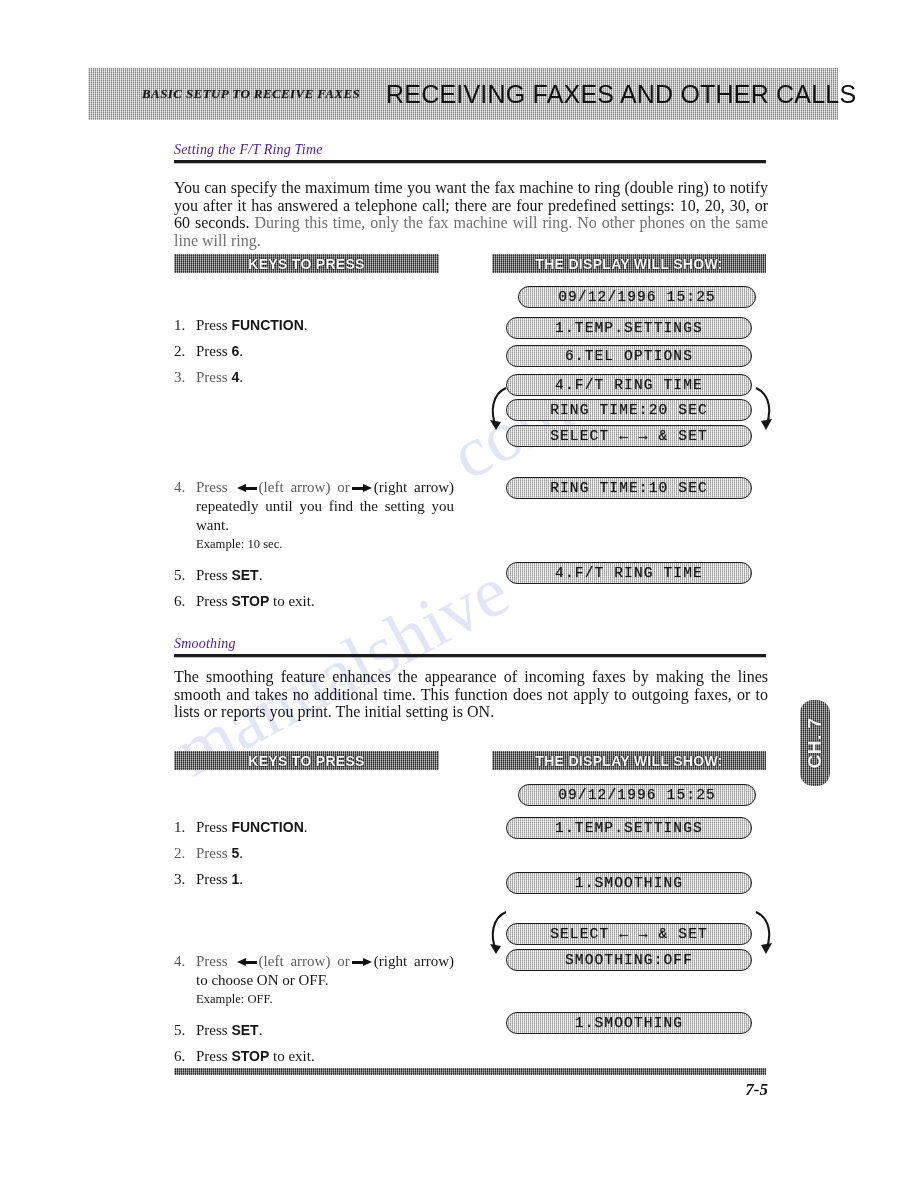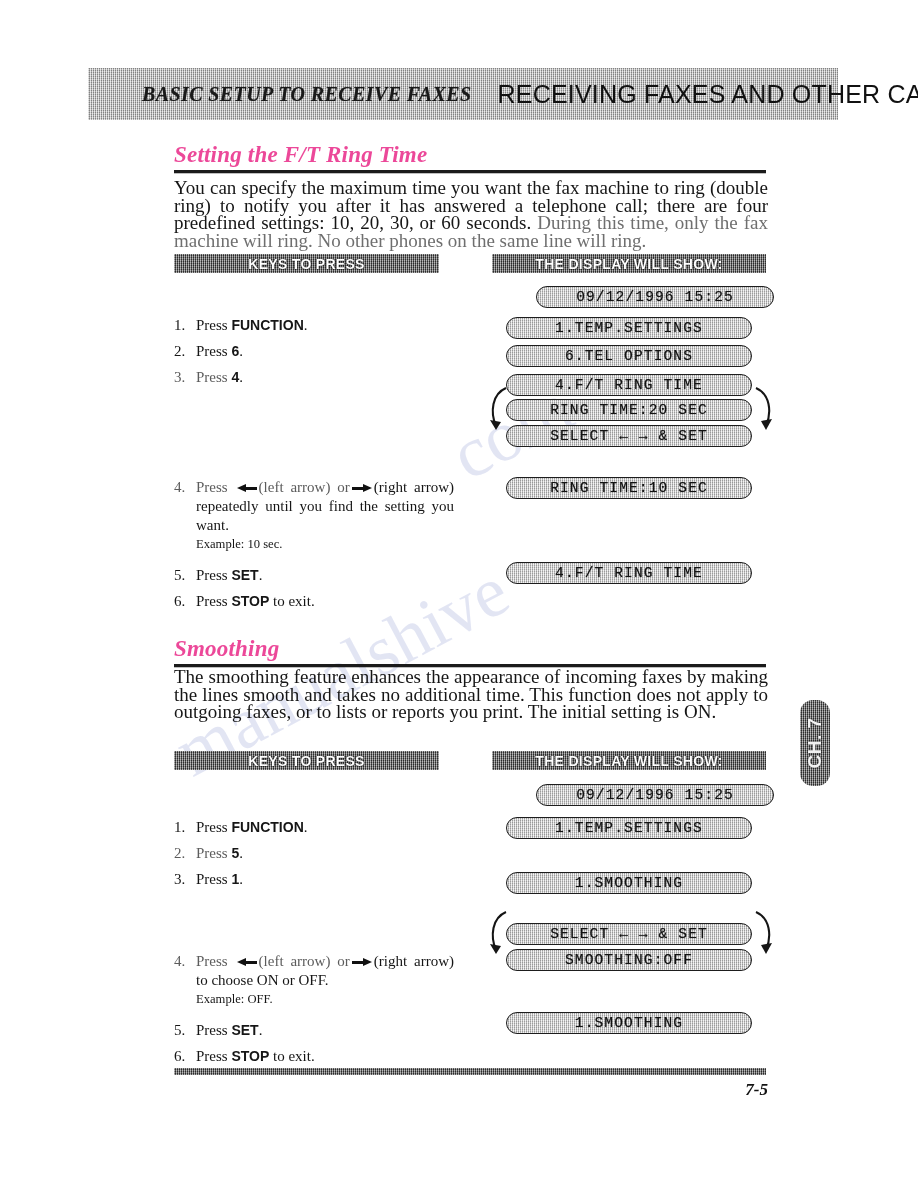--- a/index.html
+++ b/index.html
@@ -35,51 +35,51 @@
   }
 
   
   #running-header{
     position:absolute;left:88px;top:68px;width:750px;height:52px;
     display:flex;align-items:center;
   }
   #running-header .chapter-label{
     font-family:"Liberation Serif", serif;
     font-style:italic;font-weight:bold;
-    font-size:20px;letter-spacing:.4px;
+    font-size:13px;letter-spacing:.4px;
     margin-left:54px;white-space:nowrap;
     color:#1a1a1a;
     text-shadow:0 0 1px rgba(0,0,0,.35);
   }
   #running-header .section-title{
     font-family:"Liberation Sans", sans-serif;
     font-size:25px;letter-spacing:.2px;
     margin-left:26px;white-space:nowrap;
     color:#111;
   }
 
   
   .sec-head{
     position:absolute;left:174px;width:592px;
   }
   .sec-head .t{
     font-family:"Liberation Serif", serif;
-    font-style:italic;font-weight:bold;font-size:23px;
-    color:#ec4899;letter-spacing:.2px;
+    font-style:italic;font-weight:normal;font-size:14px;
+    color:#4c1d95;letter-spacing:.2px;
   }
   .sec-head .rule{
     margin-top:2px;height:3px;background:#1b1b1b;
     box-shadow:0 1px 0 rgba(0,0,0,.25);
   }
 
   
   .para{
     position:absolute;left:174px;width:594px;
     font-family:"Liberation Serif", serif;
-    font-size:19px;line-height:17.6px;
+    font-size:16px;line-height:17.6px;
     text-align:justify;color:#161616;
   }
   .para .faded{color:#6f6f6f;}
 
   
   .colbar{
     position:absolute;height:19px;
     display:flex;align-items:center;justify-content:center;
   }
   .colbar span{
@@ -120,21 +120,21 @@
     content:"";position:absolute;left:0;top:3px;width:12px;height:3px;background:#111;
   }
   .arrow-r:after{
     content:"";position:absolute;right:0;top:0;
     border-top:4.5px solid transparent;border-bottom:4.5px solid transparent;
     border-left:9px solid #111;
   }
 
   
   .lcd{
-    position:absolute;left:536px;width:238px;height:22px;
+    position:absolute;left:518px;width:238px;height:22px;
     border:1.6px solid #1d1d1d;border-radius:11px;
     display:flex;align-items:center;justify-content:center;
     box-sizing:border-box;
   }
   .lcd span{
     font-family:"Liberation Mono", monospace;
     font-size:14.6px;letter-spacing:1.1px;
     color:#121212;white-space:nowrap;
     text-shadow:0 0 1px rgba(0,0,0,.45);
   }

